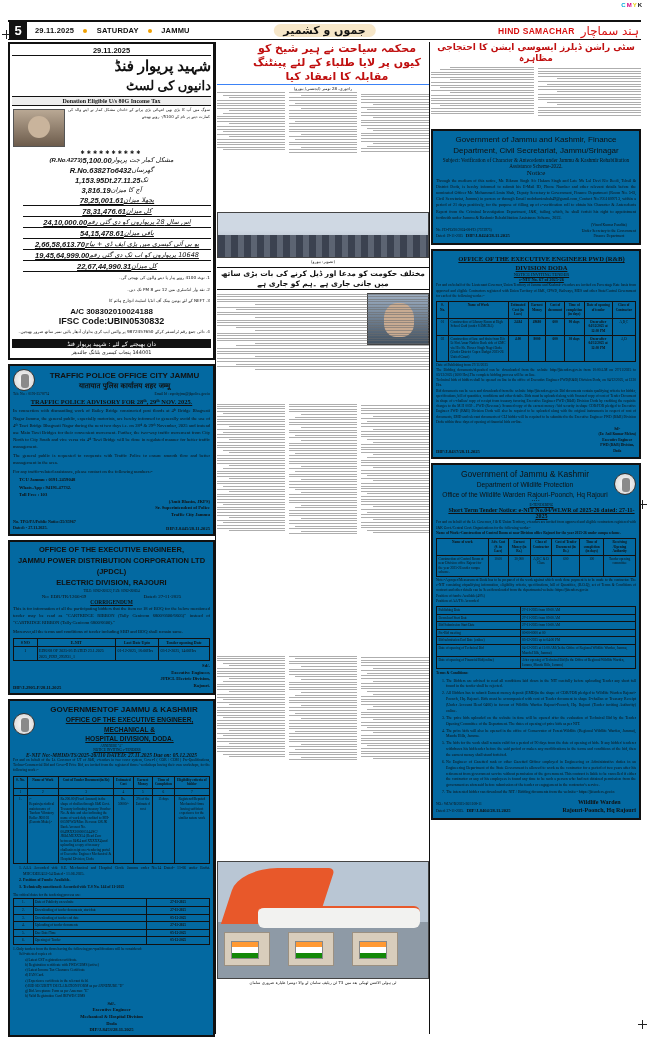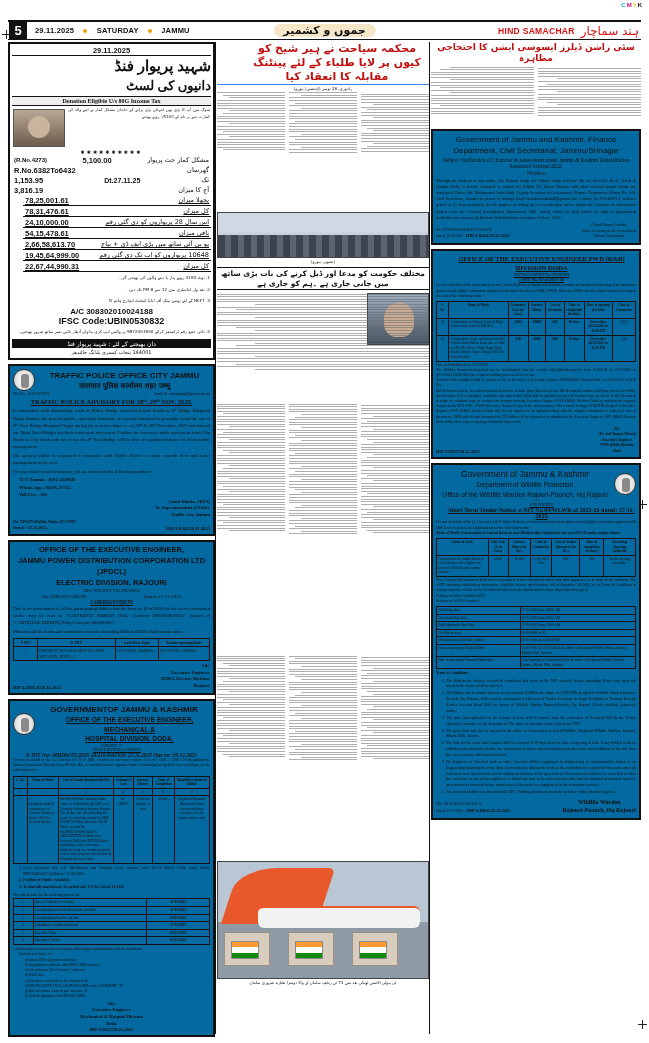--- a/index.html
+++ b/index.html
@@ -78,23 +78,23 @@
   .don-sub { text-align:center; font-family:"Liberation Serif",serif; font-weight:bold;
              font-size:6px; border-top:1px solid #111; border-bottom:1px solid #111;
              background:#eee; padding:1px 0; }
   .don-photo { width:52px; height:38px; float:left; margin:2px 3px 1px 0;
                background:linear-gradient(#b9a894,#6d5c4c); border:1px solid #555; position:relative;}
   .don-photo:after{content:"";position:absolute;left:14px;top:6px;width:22px;height:22px;
                border-radius:50%;background:#c9b49c;}
   .don-note { font-size:4px; direction:rtl; font-family:"DejaVu Sans",sans-serif;
               line-height:1.6; text-align:justify; color:#222; }
   .stars { text-align:center; letter-spacing:2px; font-size:5px; color:#111; }
-  .amt-row { display:flex; justify-content:space-between; align-items:center;
+  .amt-row { display:flex; justify-content:center; align-items:center;
              font-family:"Liberation Sans",sans-serif; font-weight:bold;
-             font-size:7.5px; padding:.5px 2px; }
+             font-size:7.5px; padding:.5px 2px;font-style:italic; }
   .amt-row .lbl { direction:rtl; font-family:"DejaVu Sans",sans-serif; font-size:6.5px; font-weight:normal;}
   .amt-row.u { border-bottom:1px solid #111; }
   .don-terms { font-size:4.2px; direction:rtl; font-family:"DejaVu Sans",sans-serif;
                line-height:1.8; padding:2px 1px; }
   .acc { text-align:center; font-family:"Liberation Sans",sans-serif;
          font-weight:bold; font-size:8px; }
   .ifsc { text-align:center; font-family:"Liberation Sans",sans-serif;
           font-weight:bold; font-size:9px; }
   .don-foot { background:#111; color:#fff; text-align:center; direction:rtl;
               font-family:"DejaVu Sans",sans-serif; font-size:6px; padding:1px; margin-top:2px;}
@@ -230,21 +230,21 @@
         <div class="amt-row u">
           <span>24,10,000.00</span>
           <span class="lbl">اس سال 28 پریواروں کو دی گئی رقم</span>
         </div>
         <div class="amt-row u">
           <span>54,15,478.61</span>
           <span class="lbl">باقی میزان</span>
         </div>
         <div class="amt-row u">
           <span>2,66,58,613.70</span>
-          <span class="lbl">یو بی آئی ساتھ میں پڑی ایف ڈی + بیاج</span>
+          <span class="lbl">یو بی آئی کیسری میں پڑی ایف ڈی + بیاج</span>
         </div>
         <div class="amt-row u">
           <span>19,45,64,999.00</span>
           <span class="lbl">10648 پریواروں کو اب تک دی گئی رقم</span>
         </div>
         <div class="amt-row u">
           <span>22,67,44,990.31</span>
           <span class="lbl">کل میزان</span>
         </div>
 

